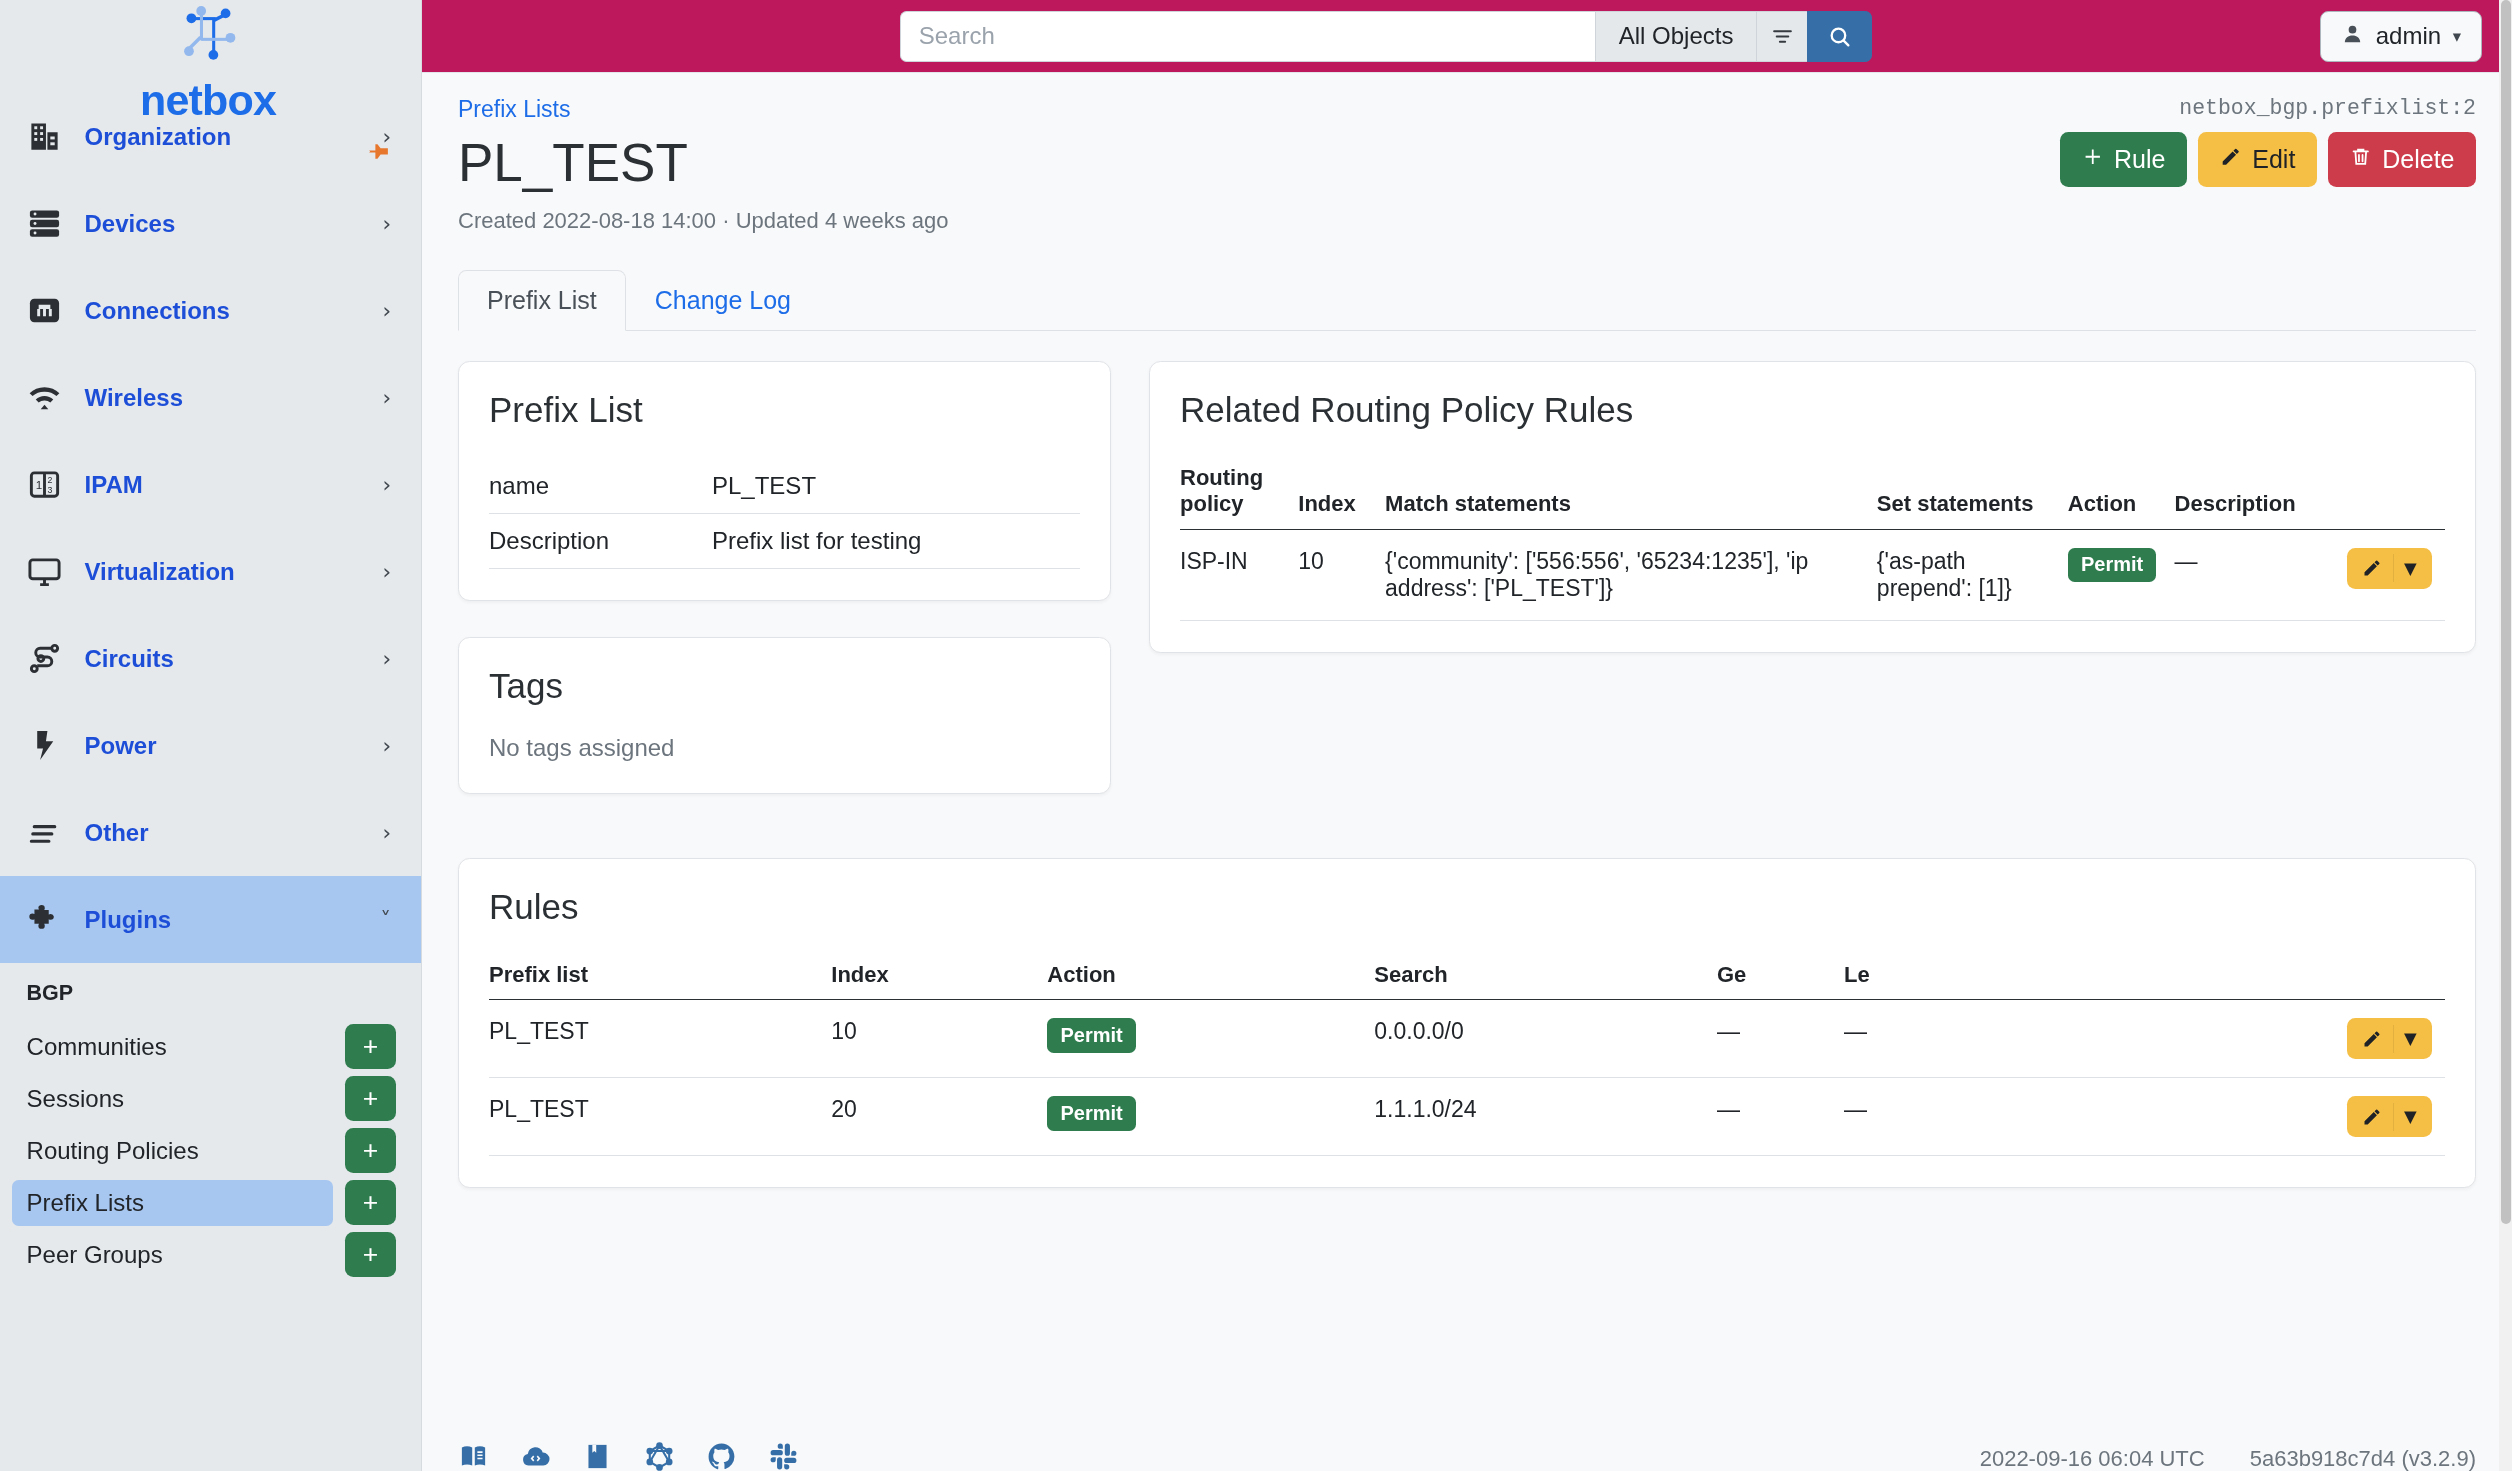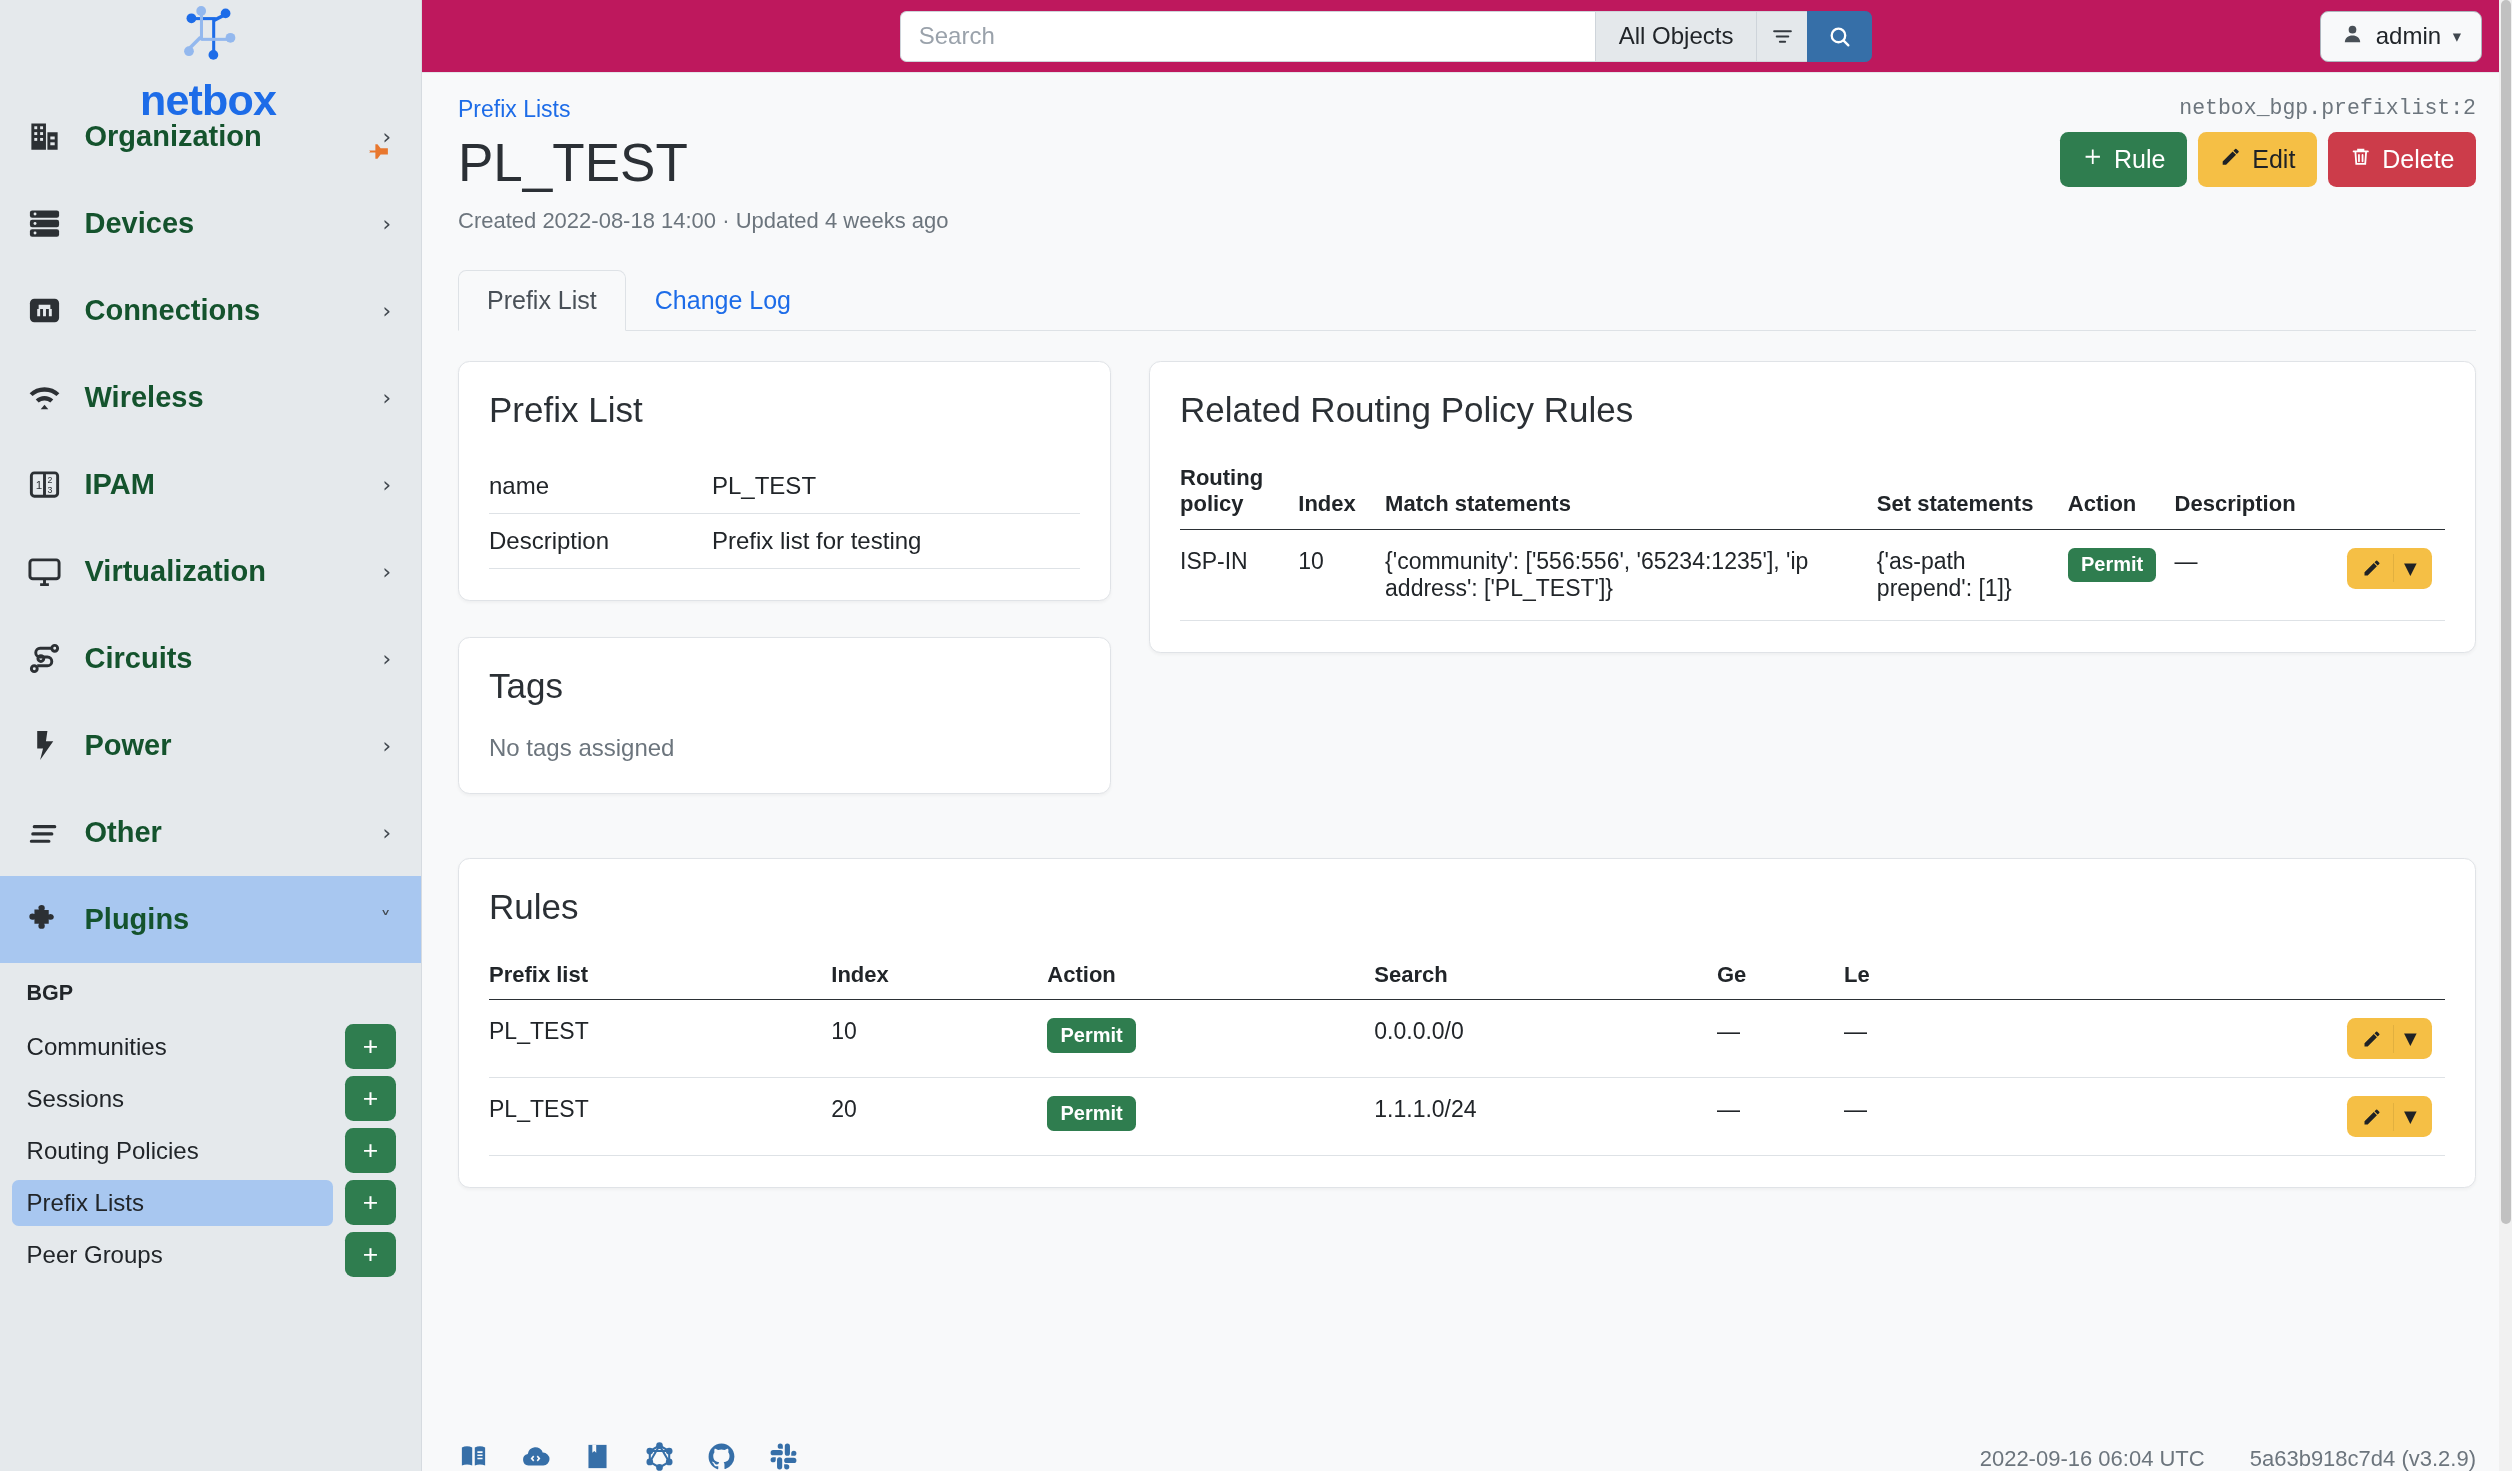--- a/index.html
+++ b/index.html
@@ -36,21 +36,21 @@
     display: flex; align-items: center;
     height: 87px; padding: 0 30px 0 25px; gap: 21.5px;
     cursor: pointer;
   }
   .nav-item .nav-icon {
     width: 38px; height: 38px; flex: 0 0 38px;
     display: flex; align-items: center; justify-content: center;
     color: #2c3034;
   }
   .nav-item .nav-label {
-    font-size: 29px; font-weight: 700; color: #14532d;
+    font-size: 24px; font-weight: 700; color: #1d4ed8;
     flex: 1 1 auto;
   }
   .nav-item .nav-caret {
     color: #41484f; font-size: 21.5px; line-height: 1;
     font-family: "DejaVu Sans", sans-serif;
   }
   .nav-item.active { background: #a8c7f0; }
 
   .plugin-body { padding: 18px 0 0 0; }
   .plugin-group-title {

